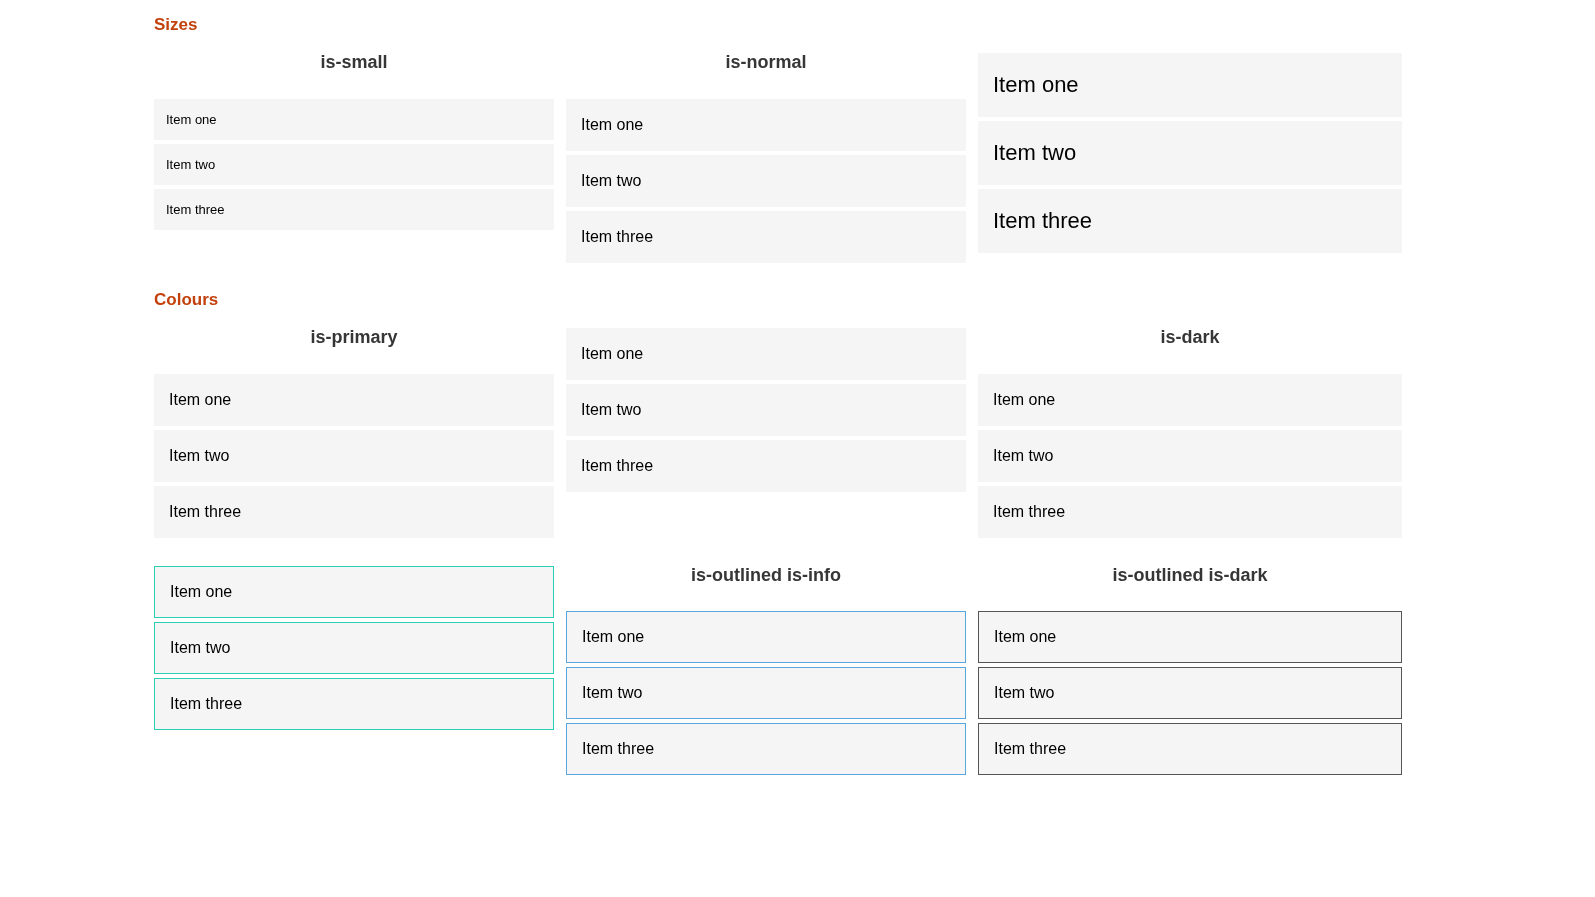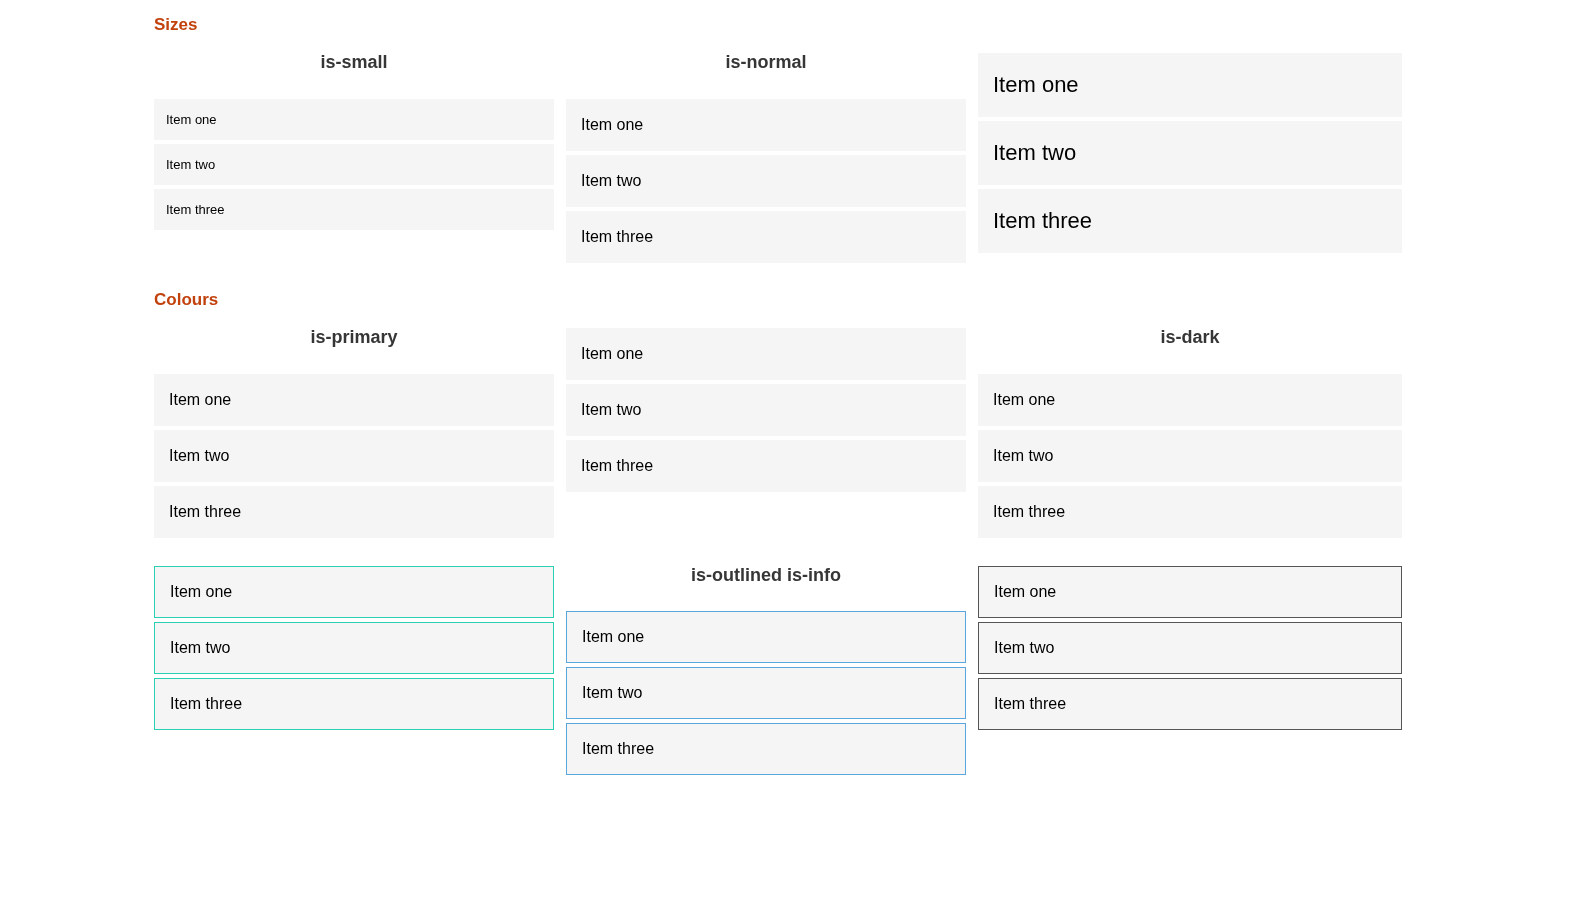--- a/index.html
+++ b/index.html
@@ -153,20 +153,21 @@
       <div class="group">
         <h3>is-outlined is-info</h3>
         <ul class="list sz-normal v-outlined-info">
           <li>Item one</li>
           <li>Item two</li>
           <li>Item three</li>
         </ul>
       </div>
 
       <div class="group">
+        <h3>is-outlined is-dark</h3>
         <ul class="list sz-normal v-outlined-dark">
           <li>Item one</li>
           <li>Item two</li>
           <li>Item three</li>
         </ul>
       </div>
 
     </div>
   </section>
 

